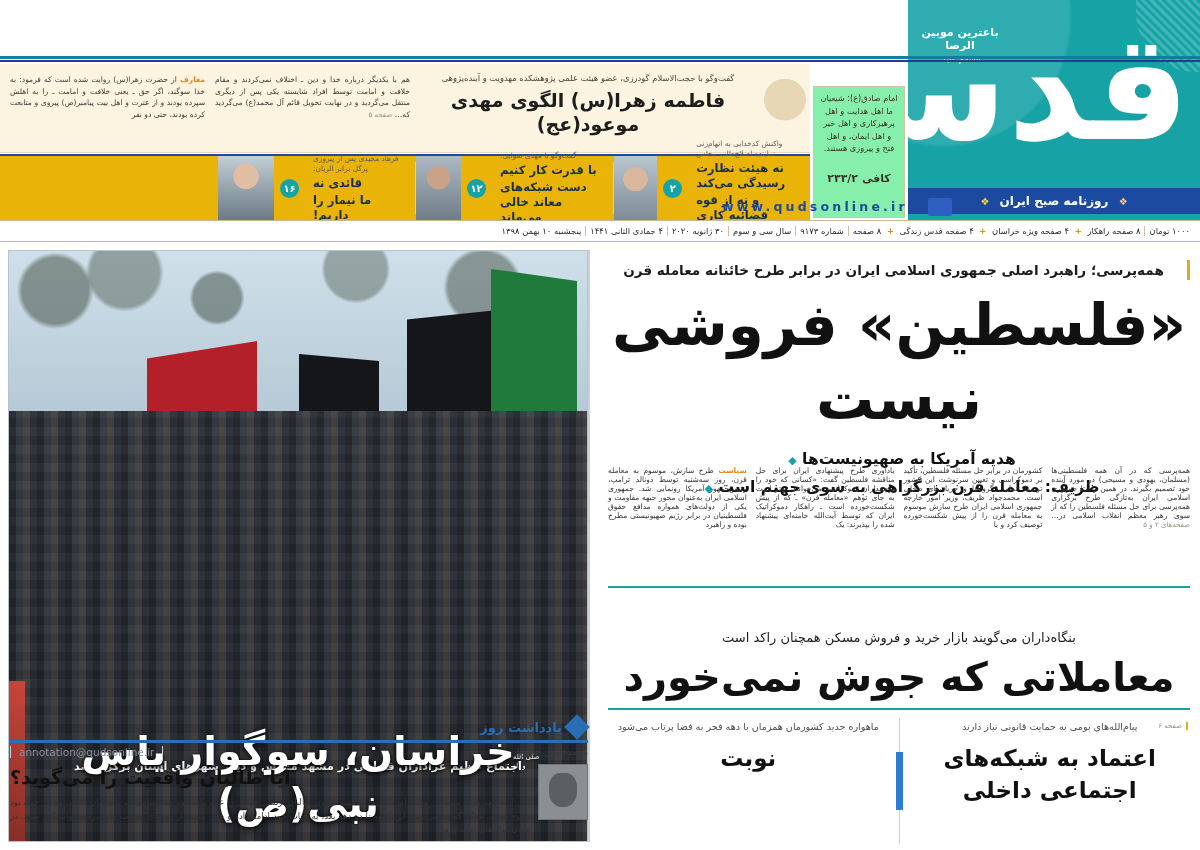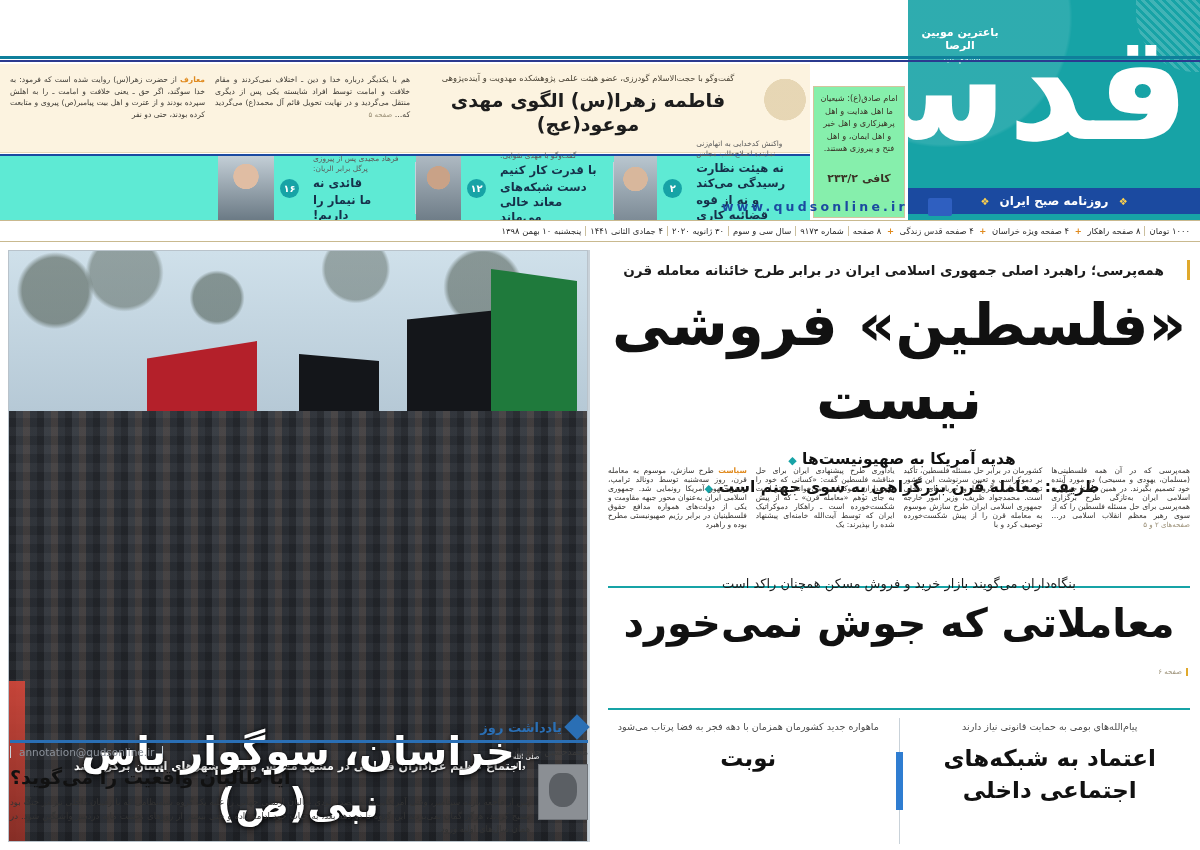--- a/index.html
+++ b/index.html
@@ -63,21 +63,21 @@
   }
   .maaref-head{position:absolute;right:52px;top:8px;width:340px;text-align:center;}
   .maaref-kicker{font-size:8.4px;color:#4a4335;line-height:12px;}
   .maaref-title{font-size:19px;font-weight:700;color:#1d1d1d;margin-top:4px;line-height:24px;}
   .maaref-cols{position:absolute;right:400px;left:10px;top:10px;height:72px;display:flex;gap:10px;}
   .maaref-col{flex:1;font-size:7.6px;line-height:11.6px;color:#3d3a33;text-align:justify;}
   .tag-maaref{color:#e08a1e;font-weight:700;}
   .pg-ref{color:#9a8f76;font-size:7px;}
 
   
-  .teasers{position:absolute;top:154px;right:390px;left:0;height:64px;background:#5eead4;border-top:2px solid #1b4aa0;}
+  .teasers{position:absolute;top:154px;right:390px;left:0;height:64px;background:#eab308;border-top:2px solid #1b4aa0;}
   .teaser{position:absolute;top:0;height:64px;display:flex;align-items:center;}
   .teaser-photo{width:86px;height:64px;background:#7d8b96;overflow:hidden;position:relative;}
   .teaser-photo .face{position:absolute;left:0;right:0;top:0;bottom:0;}
   .teaser-txt{padding:0 8px;text-align:left;direction:rtl;}
   .teaser-kicker{font-size:7.4px;color:#5a5a5a;line-height:10px;}
   .teaser-title{font-size:11.6px;font-weight:700;color:#16304a;line-height:15px;margin-top:2px;}
   .pg-circle{
     width:19px;height:19px;border-radius:50%;background:#17a3a6;color:#fff;
     font-size:10px;font-weight:700;display:flex;align-items:center;justify-content:center;
     margin:0 6px;flex:none;
@@ -156,21 +156,21 @@
   .lead-bullet{font-size:15.5px;font-weight:700;color:#111;line-height:26px;}
   .bdot{color:#17a3a6;font-size:11px;margin-left:6px;}
 
   .lead-cols{position:absolute;top:466px;right:0;width:602px;height:112px;display:flex;gap:9px;padding:0 10px;box-sizing:border-box;}
   .lead-col{flex:1;font-size:7.5px;line-height:9px;color:#33312e;text-align:justify;}
   .tag-politics{color:#e08a1e;font-weight:700;}
 
   .rule-teal{position:absolute;right:10px;width:582px;height:2px;background:#17a3a6;}
 
   
-  .story2{position:absolute;top:568px;right:0;width:602px;height:110px;padding:0 10px;box-sizing:border-box;text-align:center;}
+  .story2{position:absolute;top:622px;right:0;width:602px;height:110px;padding:0 10px;box-sizing:border-box;text-align:center;}
   .story2-kicker{font-size:13px;color:#1c1c1c;line-height:20px;margin-top:6px;}
   .story2-title{font-size:40px;font-weight:700;color:#111;line-height:54px;margin-top:2px;}
   .story2-ref{position:absolute;right:12px;bottom:2px;font-size:7px;color:#9a8f76;border-right:2px solid #e0a92c;padding-right:4px;}
 
   
   .bottom{position:absolute;top:712px;right:0;width:602px;height:138px;display:flex;}
   .bcell{flex:1;padding:8px 10px;box-sizing:border-box;text-align:center;position:relative;}
   .bcell .bk{font-size:9.6px;color:#4a4a4a;line-height:14px;}
   .bcell .bt{font-size:23px;font-weight:700;color:#111;line-height:32px;margin-top:8px;}
   .bsep{width:1px;background:#c9d2d9;margin:6px 0;position:relative;}

